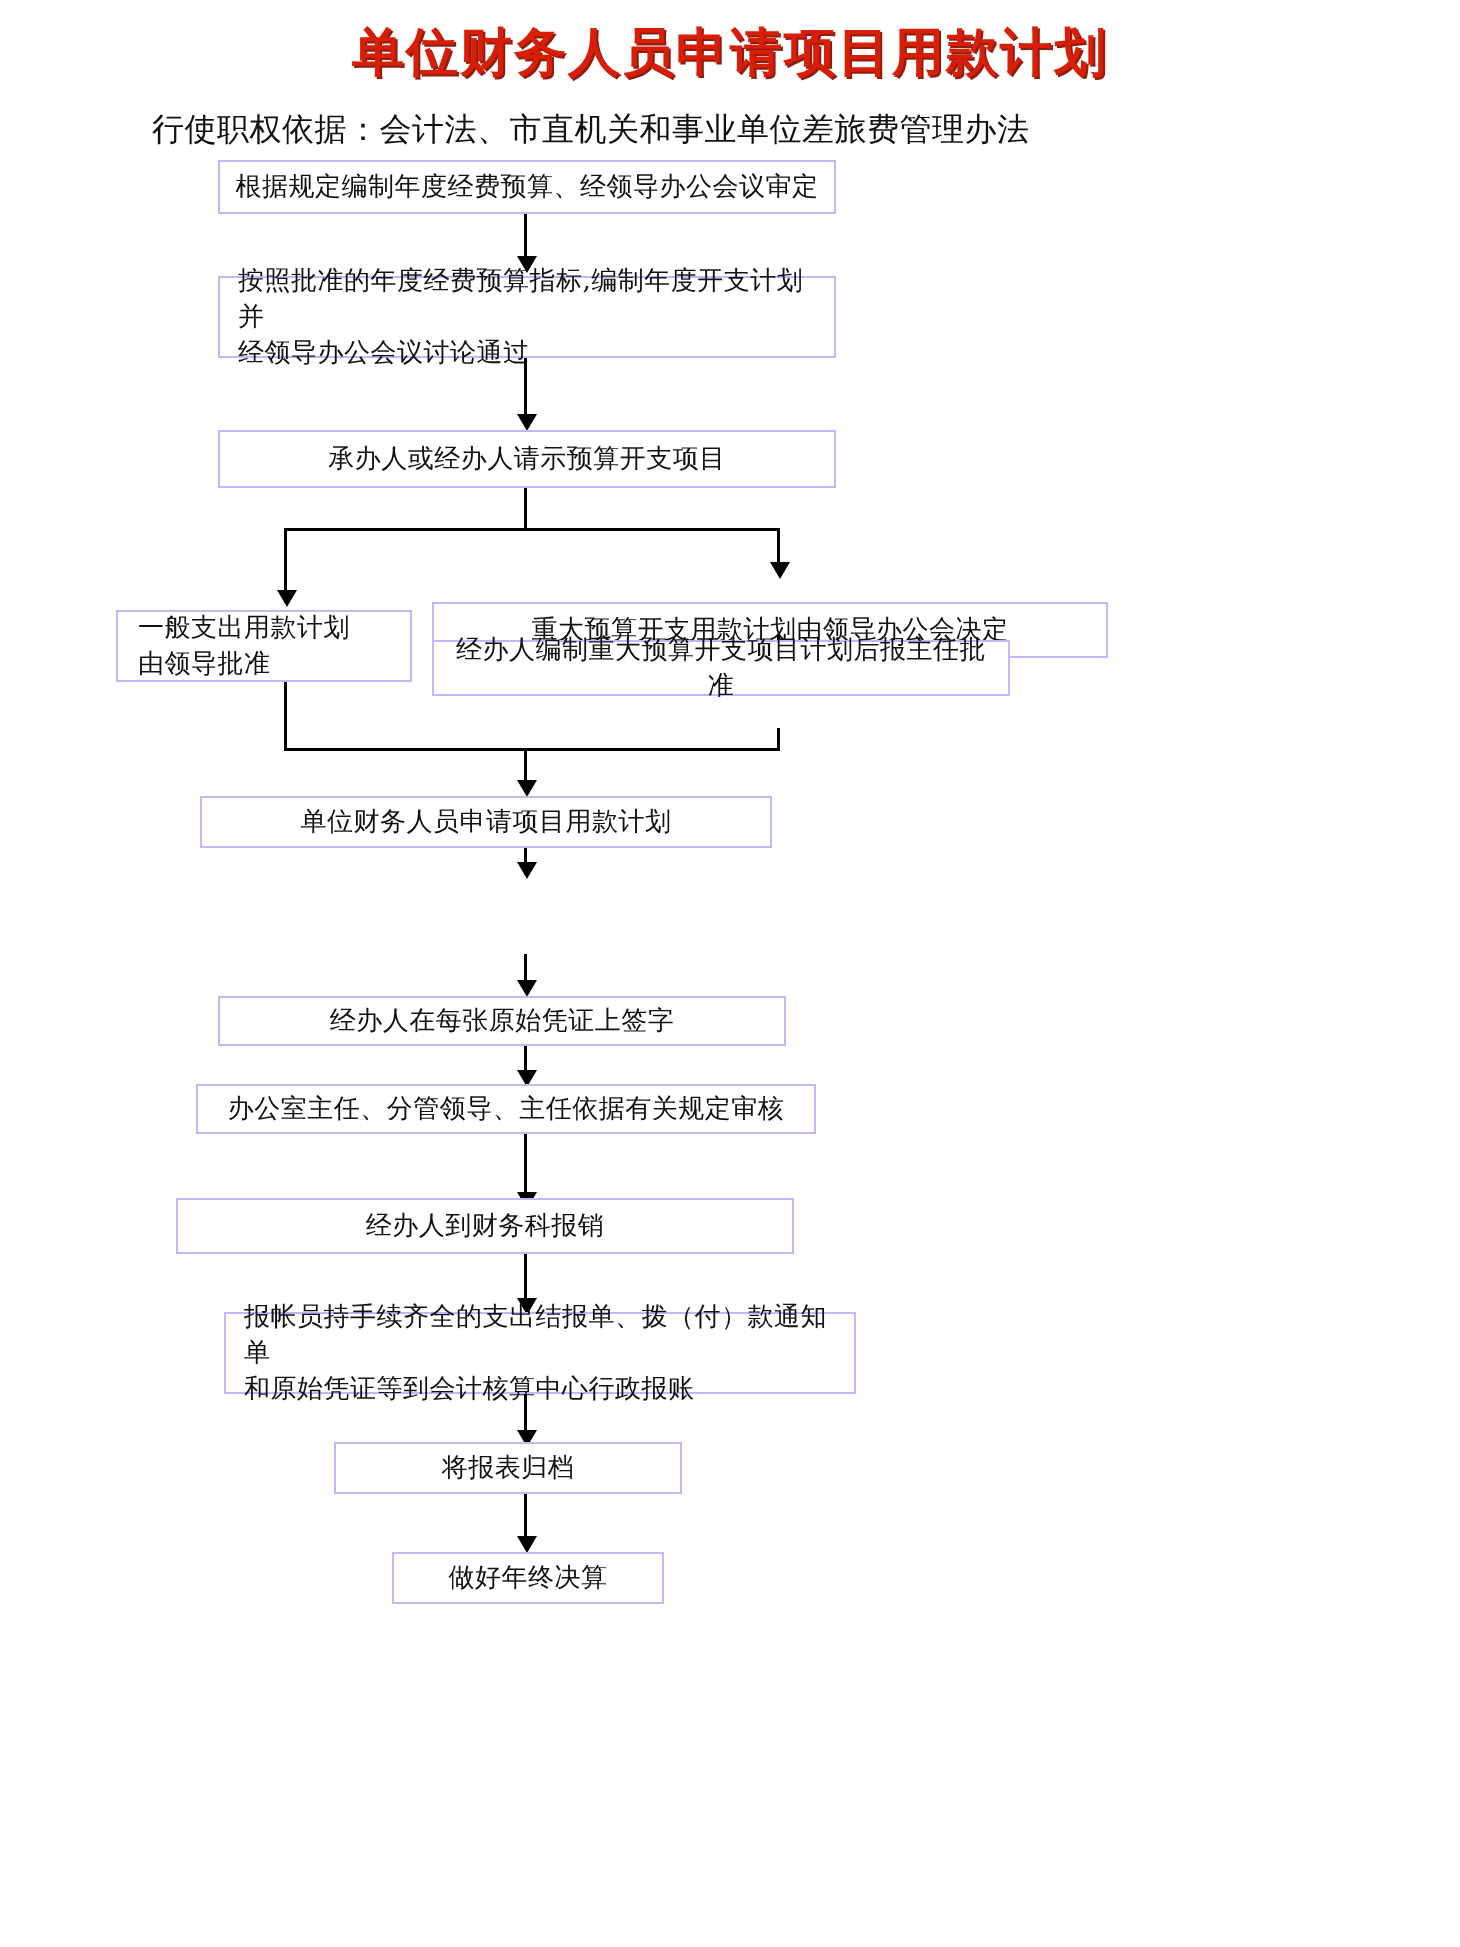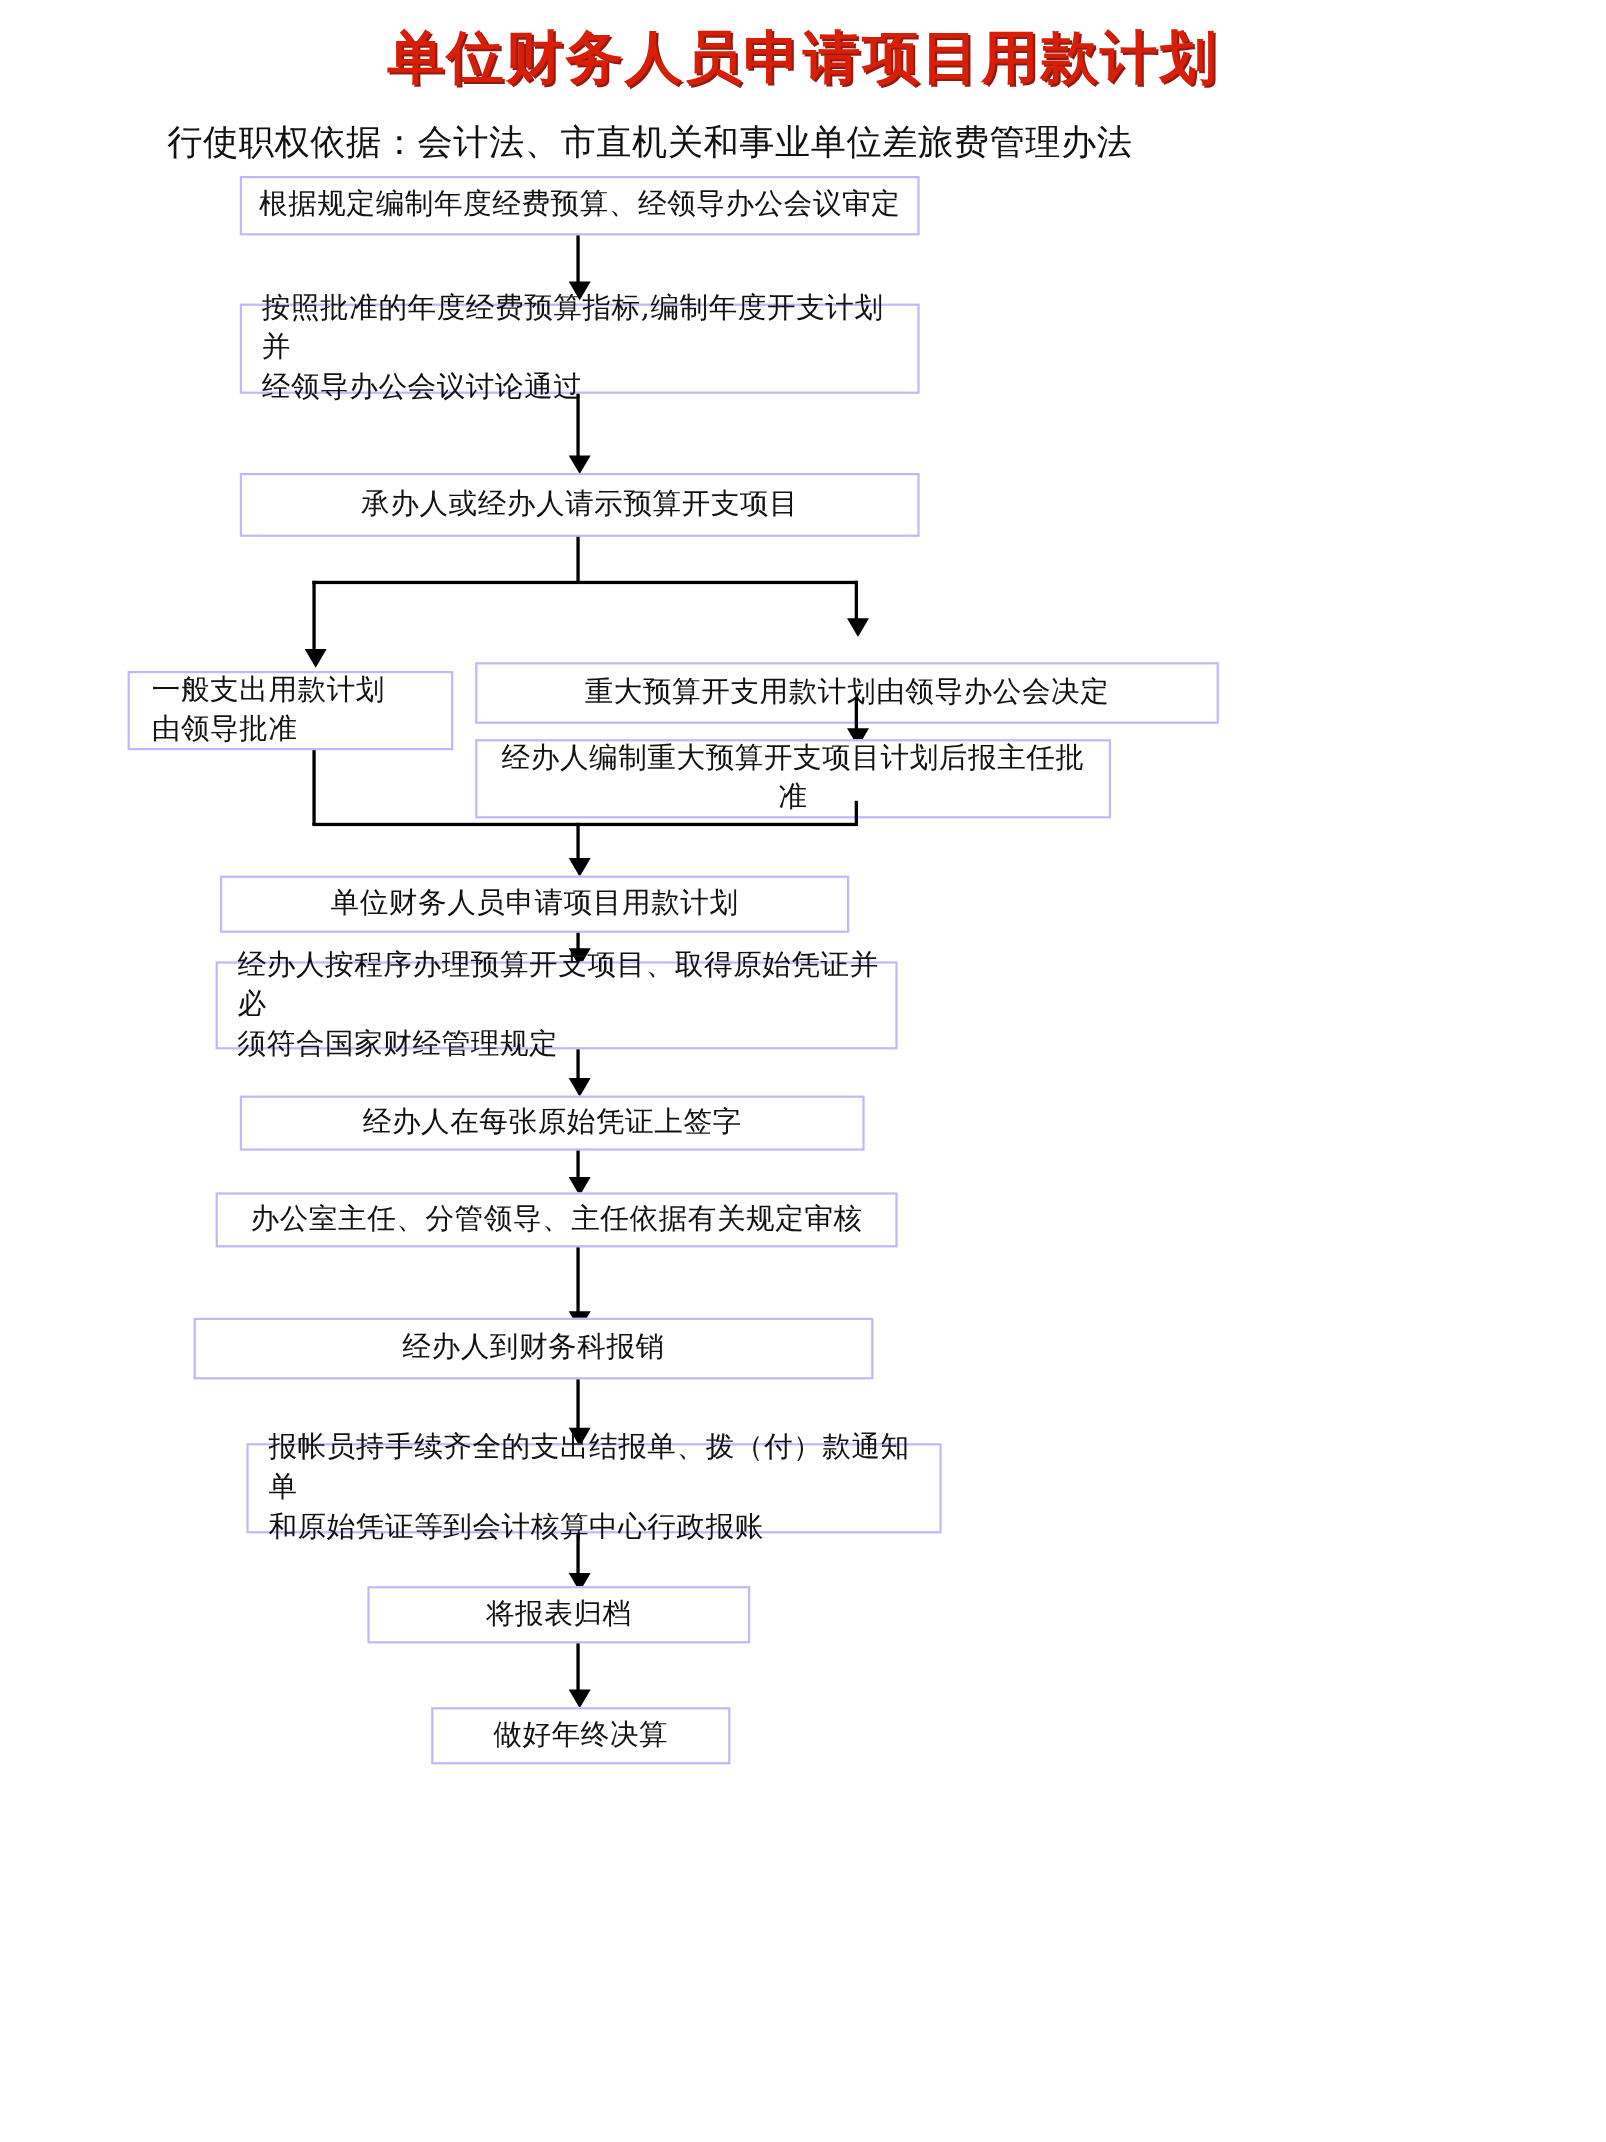--- a/index.html
+++ b/index.html
@@ -129,41 +129,37 @@
   </div>
 
   <div class="node left" style="left:116px; top:610px; width:296px; height:72px; padding-left:20px;">
     <span>一般支出用款计划
 由领导批准</span>
   </div>
 
   <div class="vline" style="left:777px; top:634px; height:36px;"></div>
   <div class="arrowhead" style="left:770px; top:662px;"></div>
 
-  <div class="node center" style="left:432px; top:672px; width:578px; height:72px;">
+  <div class="node center" style="left:432px; top:640px; width:578px; height:56px;">
     <span>经办人编制重大预算开支项目计划后报主任批准</span>
   </div>
 
   <div class="vline" style="left:284px; top:682px; height:68px;"></div>
   <div class="vline" style="left:777px; top:728px; height:22px;"></div>
   <div class="hline" style="left:284px; top:748px; width:496px;"></div>
   <div class="vline" style="left:524px; top:748px; height:40px;"></div>
   <div class="arrowhead" style="left:517px; top:780px;"></div>
 
   <div class="node center" style="left:200px; top:796px; width:572px; height:52px;">
     <span>单位财务人员申请项目用款计划</span>
   </div>
 
   <div class="vline" style="left:524px; top:848px; height:22px;"></div>
   <div class="arrowhead" style="left:517px; top:862px;"></div>
 
-  <div class="node left" style="left:196px; top:874px; width:620px; height:80px; padding-left:18px;">
-    <span>经办人按程序办理预算开支项目、取得原始凭证并必
-须符合国家财经管理规定</span>
-  </div>
 
   <div class="vline" style="left:524px; top:954px; height:34px;"></div>
   <div class="arrowhead" style="left:517px; top:980px;"></div>
 
   <div class="node center" style="left:218px; top:996px; width:568px; height:50px;">
     <span>经办人在每张原始凭证上签字</span>
   </div>
 
   <div class="vline" style="left:524px; top:1046px; height:36px;"></div>
   <div class="arrowhead" style="left:517px; top:1070px;"></div>

